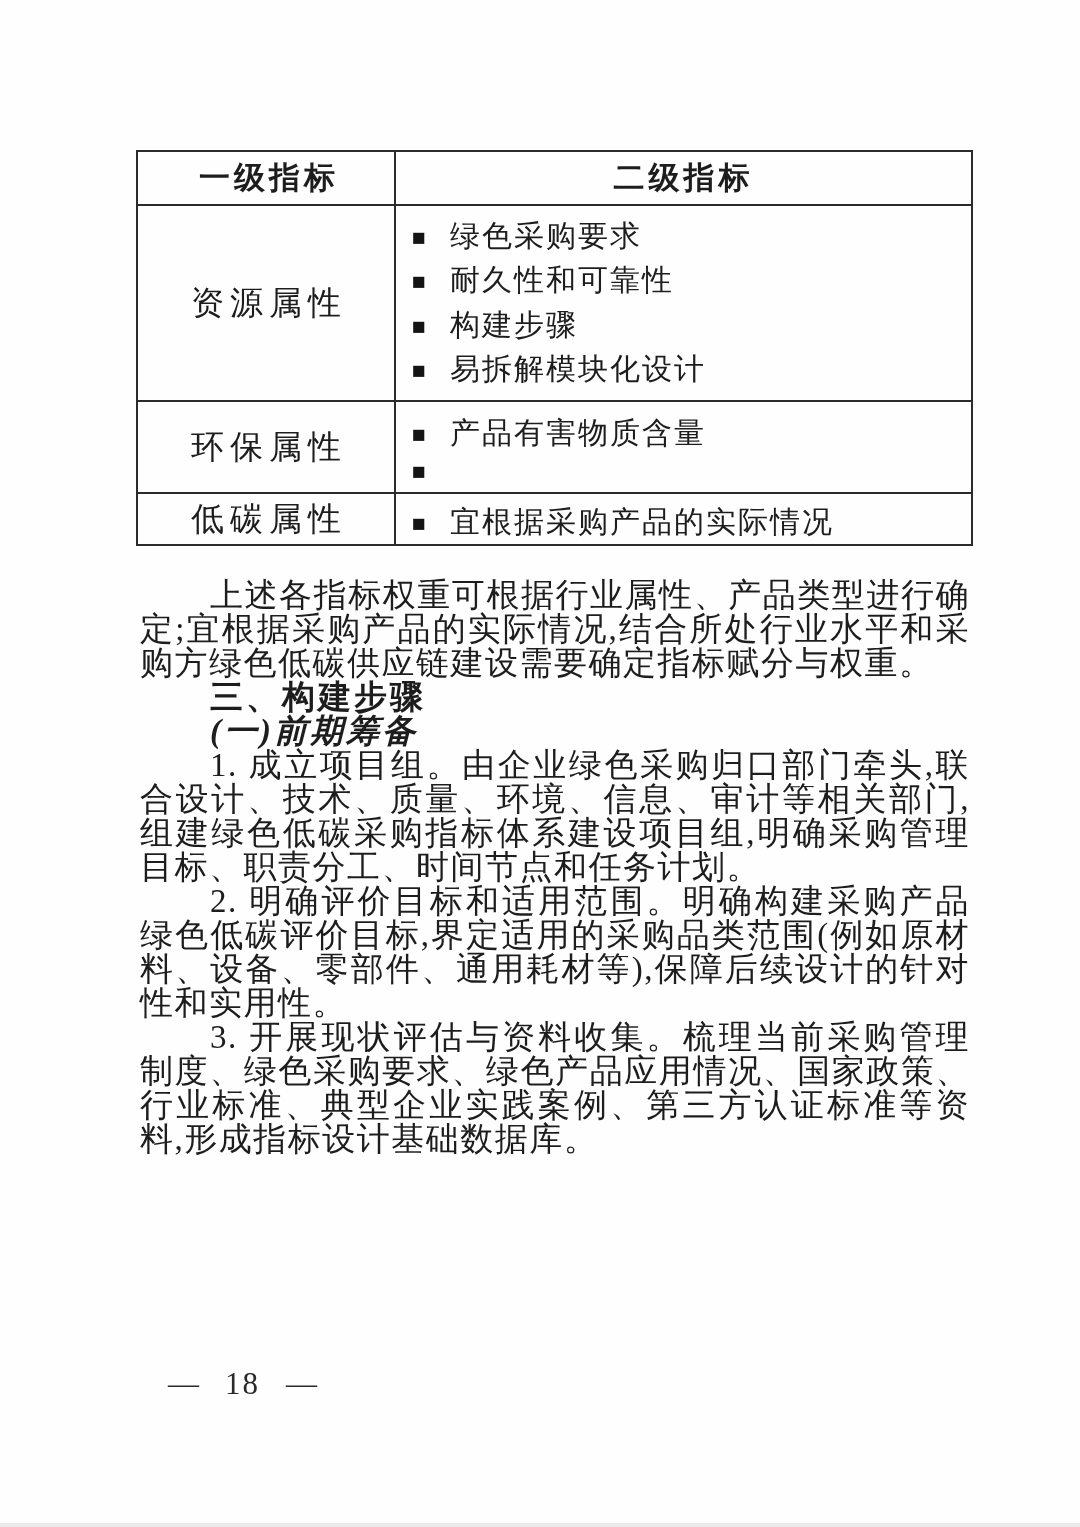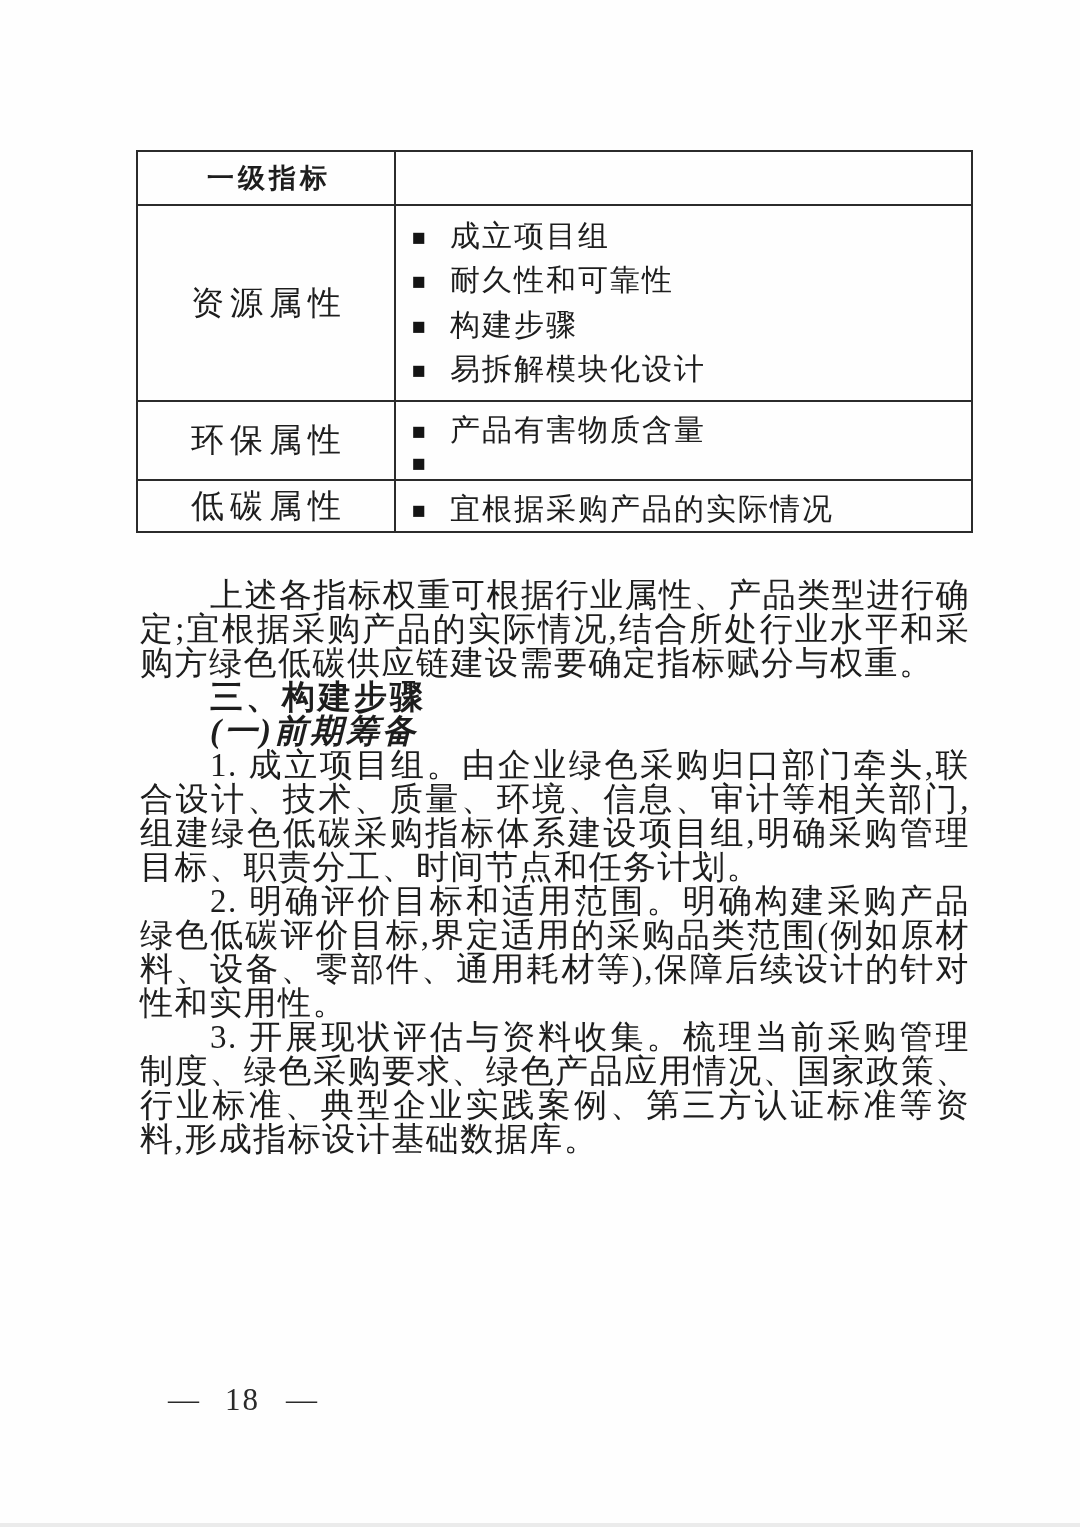--- a/index.html
+++ b/index.html
@@ -39,30 +39,30 @@
     flex: 1;
     display: flex;
     flex-direction: column;
     justify-content: space-around;
     padding: 8px 10px 8px 16px;
   }
   .tbl-head .cell-cat,
   .tbl-head .cell-items {
     font-family: "Liberation Sans", sans-serif;
     font-weight: bold;
-    font-size: 27px;
+    font-size: 31px;
     letter-spacing: 4px;
     align-items: center;
     justify-content: center;
     flex-direction: row;
     padding: 0;
   }
   .tbl-head { height: 52px; }
   .row-h1 { height: 196px; }
-  .row-h2 { height: 79px; }
+  .row-h2 { height: 92px; }
   .row-h3 { height: 52px; }
   .titem {
     display: flex;
     align-items: center;
     font-size: 30px;
     letter-spacing: 2px;
     white-space: nowrap;
   }
   .blt {
     font-size: 23px;
@@ -108,48 +108,49 @@
   .footer {
     position: absolute;
     left: 168px;
     top: 1366px;
     font-size: 31px;
     color: #2a2a2a;
     display: flex;
     align-items: center;
   }
   .footer .dash { letter-spacing: 0; }
-  .footer .pagenum { margin: 16px 26px; letter-spacing: 2px; }
+  .footer .pagenum { margin: 0 26px; letter-spacing: 2px; }
 
   
   .bottom-edge {
     position: absolute;
     left: 0;
     bottom: 0;
     width: 100%;
     height: 4px;
     background: #ebebeb;
   }
 </style>
 </head>
 <body>
 
 <div class="page">
 
   <div class="tbl">
     <div class="tbl-row tbl-head">
       <div class="cell-cat">一级指标</div>
+      <div class="cell-items">二级指标</div>
     </div>
 
     <div class="tbl-row row-h1">
       <div class="cell-cat">资源属性</div>
       <div class="cell-items">
         <div class="titem">
           <span class="blt">■</span>
-          <span>成立项目组</span>
+          <span>绿色采购要求</span>
         </div>
         <div class="titem">
           <span class="blt">■</span>
           <span>耐久性和可靠性</span>
         </div>
         <div class="titem">
           <span class="blt">■</span>
           <span>构建步骤</span>
         </div>
         <div class="titem">

